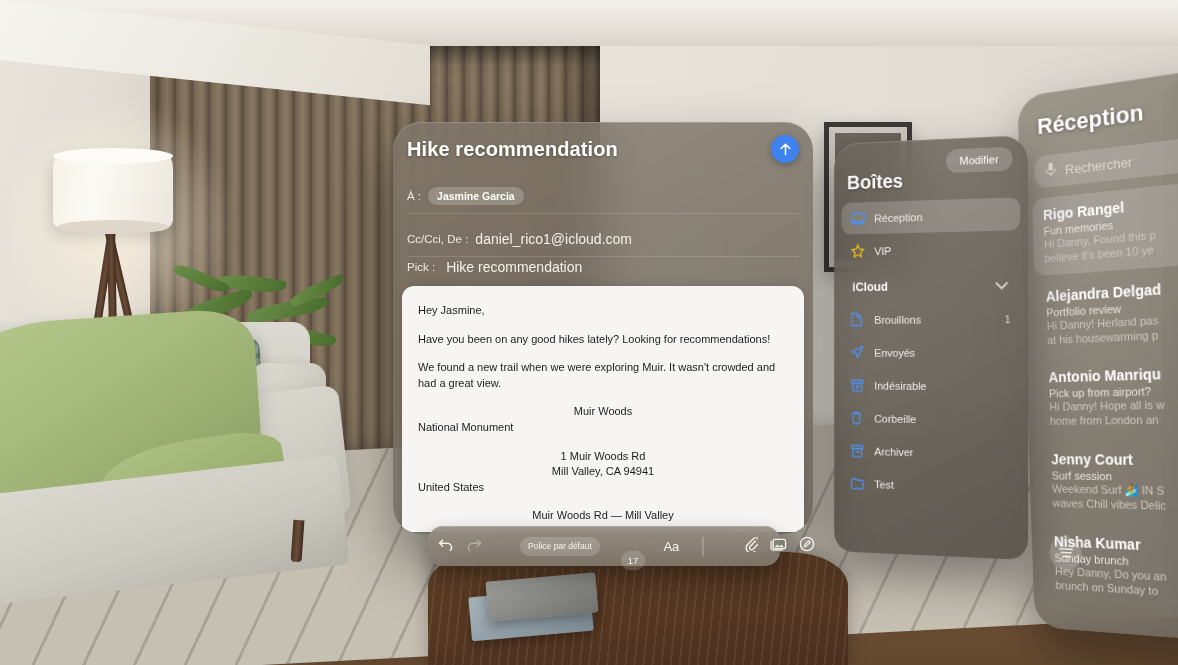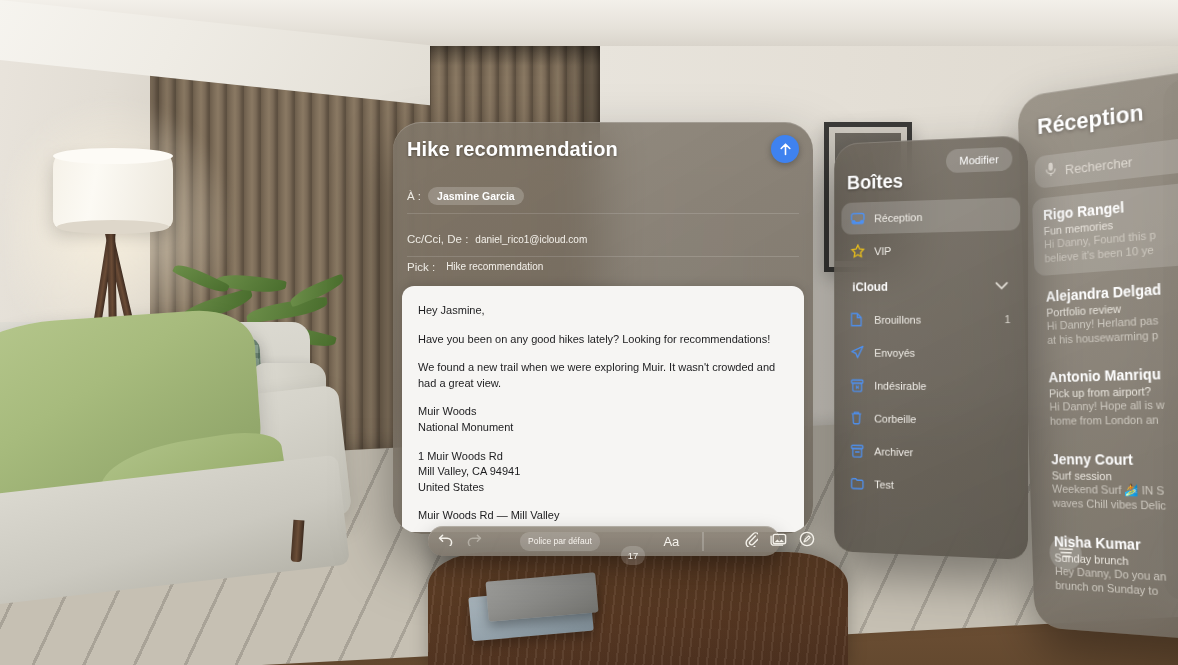--- a/index.html
+++ b/index.html
@@ -234,41 +234,41 @@
     font-size: 11.5px; color: #f2efe9;
   }
   .field-row.r1 { top: 57px; }
   .field-row.r2 { top: 100px; }
   .field-row.r3 { top: 127px; border-bottom: none; }
   .field-label { color: #eeebe4; margin-right: 7px; white-space: nowrap; }
   .chip {
     background: rgba(255,255,255,0.20); border-radius: 9px;
     padding: 3px 9px; font-size: 10.5px; font-weight: bold; color: #ffffff;
   }
-  .field-value { color: #f4f1eb; font-size: 10px; }
+  .field-value { color: #f4f1eb; font-size: 14px; }
 
   .body-card {
     position: absolute; left: 9px; top: 164px; width: 402px; height: 246px;
     background: #f6f5f3; border-radius: 12px 12px 0 0;
     box-shadow: 0 -2px 10px rgba(0,0,0,0.12);
     overflow: hidden; padding: 17px 16px 0 16px;
   }
   .body-card p {
     font-size: 11px; line-height: 1.42; color: #1d1d1f; margin-bottom: 13px;
   }
-  .body-card p.tight { margin-bottom: 0; }
+  .body-card p.tight { margin-bottom: 0; text-align: center; }
   .body-card p.block { margin-bottom: 13px; }
   .body-fade {
     position: absolute; left: 0; bottom: 0; width: 100%; height: 22px;
     background: linear-gradient(180deg, rgba(246,245,243,0), rgba(246,245,243,0.0));
   }
 
   
   .toolbar {
-    position: absolute; left: 428px; top: 526px; width: 352px; height: 30px;
+    position: absolute; left: 428px; top: 526px; width: 352px; height: 40px;
     border-radius: 15px;
     background: linear-gradient(180deg, rgba(150,142,130,0.88), rgba(128,120,109,0.90));
     backdrop-filter: blur(20px); -webkit-backdrop-filter: blur(20px);
     display: flex; align-items: center; gap: 12px;
     box-shadow: 0 8px 20px rgba(0,0,0,0.28), inset 0 1px 0 rgba(255,255,255,0.20);
     padding: 0 10px;
   }
   .tb-icon {
     width: 26px; height: 22px; display: flex; align-items: center; justify-content: center;
     color: #f4f1ea;

